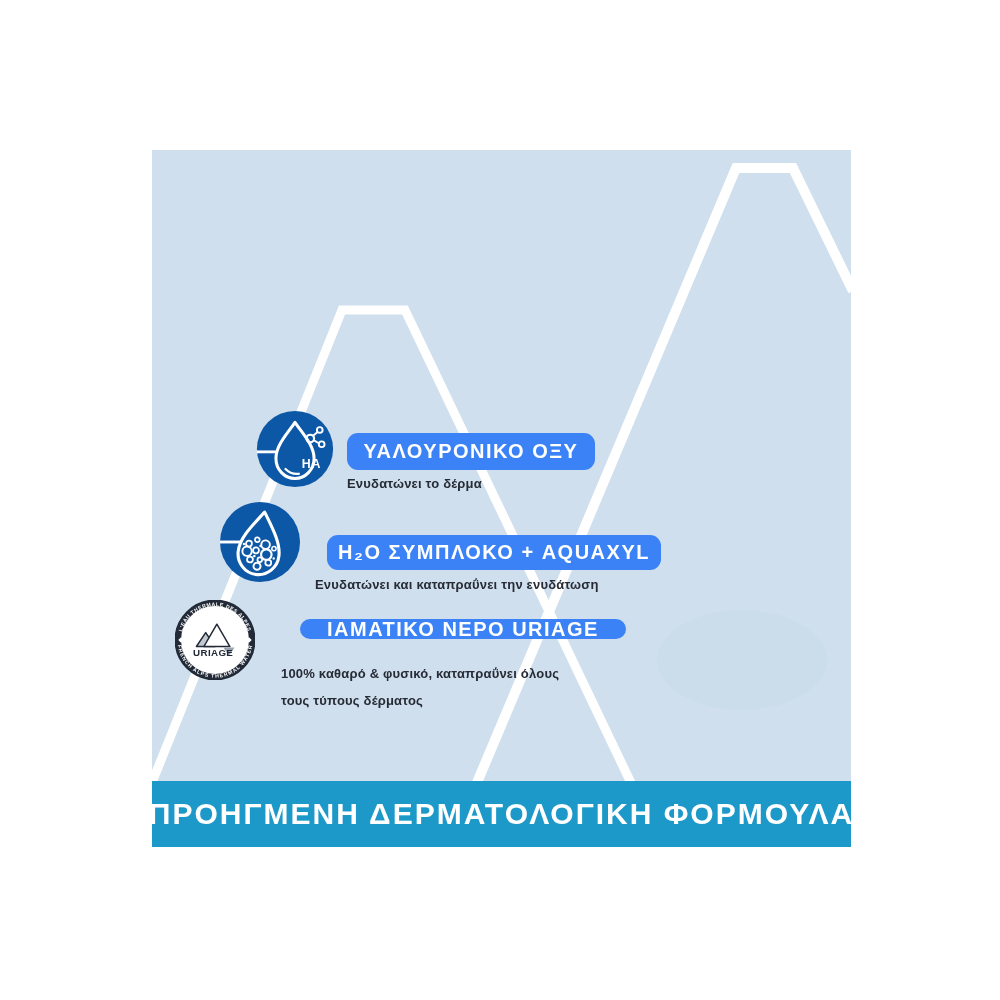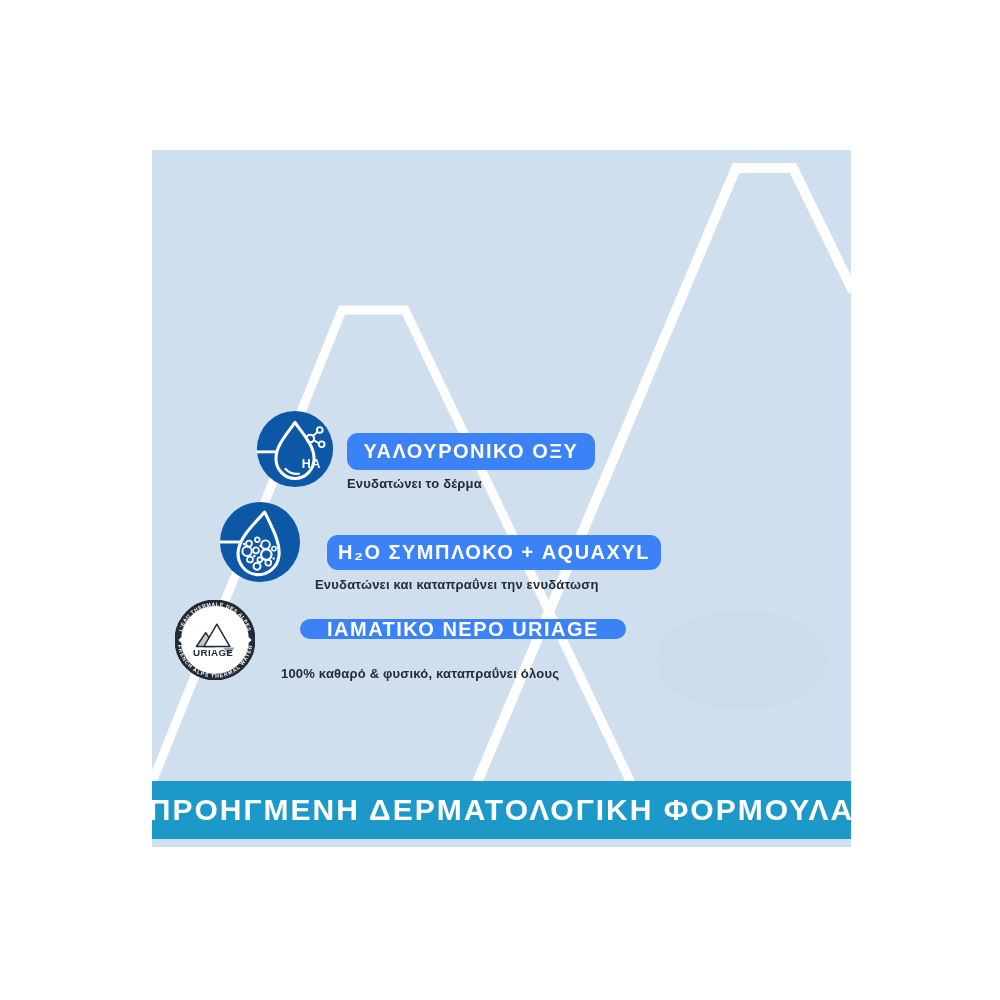--- a/index.html
+++ b/index.html
@@ -32,21 +32,21 @@
 
   #banner-2 { left: 327px; top: 535px; width: 334px; height: 35px; }
   #sub-2    { left: 315px; top: 577px; }
   #icon-2   { left: 219px; top: 501px; width: 82px; height: 82px; }
 
   #banner-3 { left: 276px; top: 619px; width: 326px; height: 20px; margin-left: 24px; }
   #sub-3    { left: 281px; top: 660px; }
   #icon-3   { left: 175px; top: 600px; width: 80px; height: 80px; }
 
   .footer-banner {
-    position: absolute; left: 152px; top: 781px; width: 699px; height: 58px;
+    position: absolute; left: 152px; top: 781px; width: 699px; height: 66px;
     background: #1d99c9; display: flex; align-items: center; justify-content: center;
     color: #ffffff; font-weight: bold; font-size: 30px; letter-spacing: 2px;
     white-space: nowrap;
   }
 </style>
 </head>
 <body>
 
 <div class="panel"></div>
 
@@ -117,15 +117,16 @@
   <g>
     <polygon points="-20,7 -10,-8 0,7" fill="#c3c8cf" stroke="#222a38" stroke-width="1.6" stroke-linejoin="round"></polygon>
     <polygon points="-12,7 2,-17 16,7" fill="#ffffff" stroke="#222a38" stroke-width="1.6" stroke-linejoin="round"></polygon>
     <polygon points="9,8 21,8 15,17" fill="#9aa3ad"></polygon>
   </g>
   <text x="-2" y="17" font-size="10.5" font-weight="bold" fill="#222a38" text-anchor="middle" letter-spacing="0.4" font-family="Liberation Sans, DejaVu Sans, sans-serif">URIAGE</text>
 </svg>
 <div id="banner-3" class="banner">ΙΑΜΑΤΙΚΟ ΝΕΡΟ URIAGE</div>
 <div id="sub-3" class="subtitle">
   <span class="line">100% καθαρό &amp; φυσικό, καταπραΰνει όλους</span>
+  <span class="line">τους τύπους δέρματος</span>
 </div>
 
 <div class="footer-banner">ΠΡΟΗΓΜΕΝΗ ΔΕΡΜΑΤΟΛΟΓΙΚΗ ΦΟΡΜΟΥΛΑ</div>
 
 </body></html>

